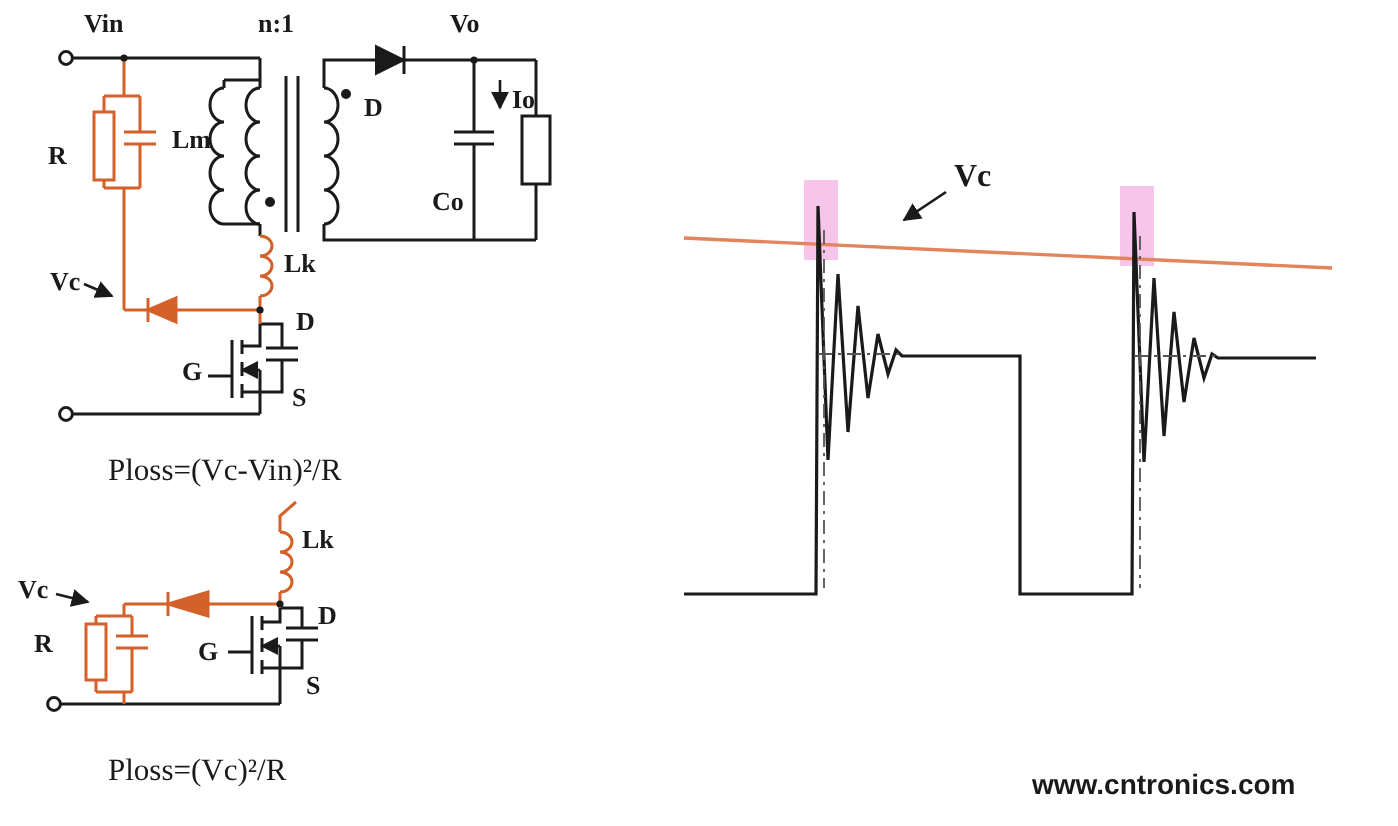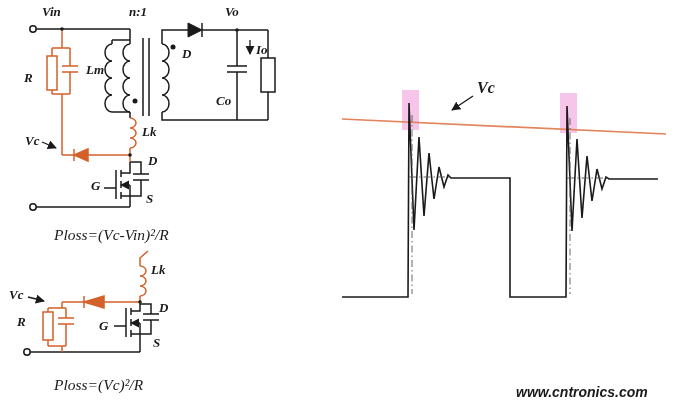--- a/index.html
+++ b/index.html
@@ -1,17 +1,17 @@
 <!DOCTYPE html>
 <html><head>
 <meta charset="utf-8">
 <style>
   html,body{margin:0;padding:0;background:#ffffff;}
   .stage{position:relative;width:699px;height:413px;background:#ffffff;overflow:hidden;
-         font-family:"Liberation Serif", serif;font-style:italic;}
+         font-family:"Liberation Serif", serif;}
   svg{position:absolute;left:0;top:0;}
   svg text{fill:#1a1a1a;font-family:"Liberation Serif", serif;}
   .lbl{font-size:13px;font-weight:700;}
   .formula{font-size:15.5px;font-weight:400;}
   .wvlbl{font-size:16px;font-weight:700;}
   .wm{font-size:14px;font-weight:700;font-family:"Liberation Sans", sans-serif;}
   .w{stroke:#1a1a1a;stroke-width:1.5;fill:none;}
   .og{stroke-width:1.5;fill:none;}
   .wave{stroke:#1a1a1a;stroke-width:1.6;fill:none;stroke-linejoin:miter;}
   .vcline{fill:none;stroke-width:1.7;}

